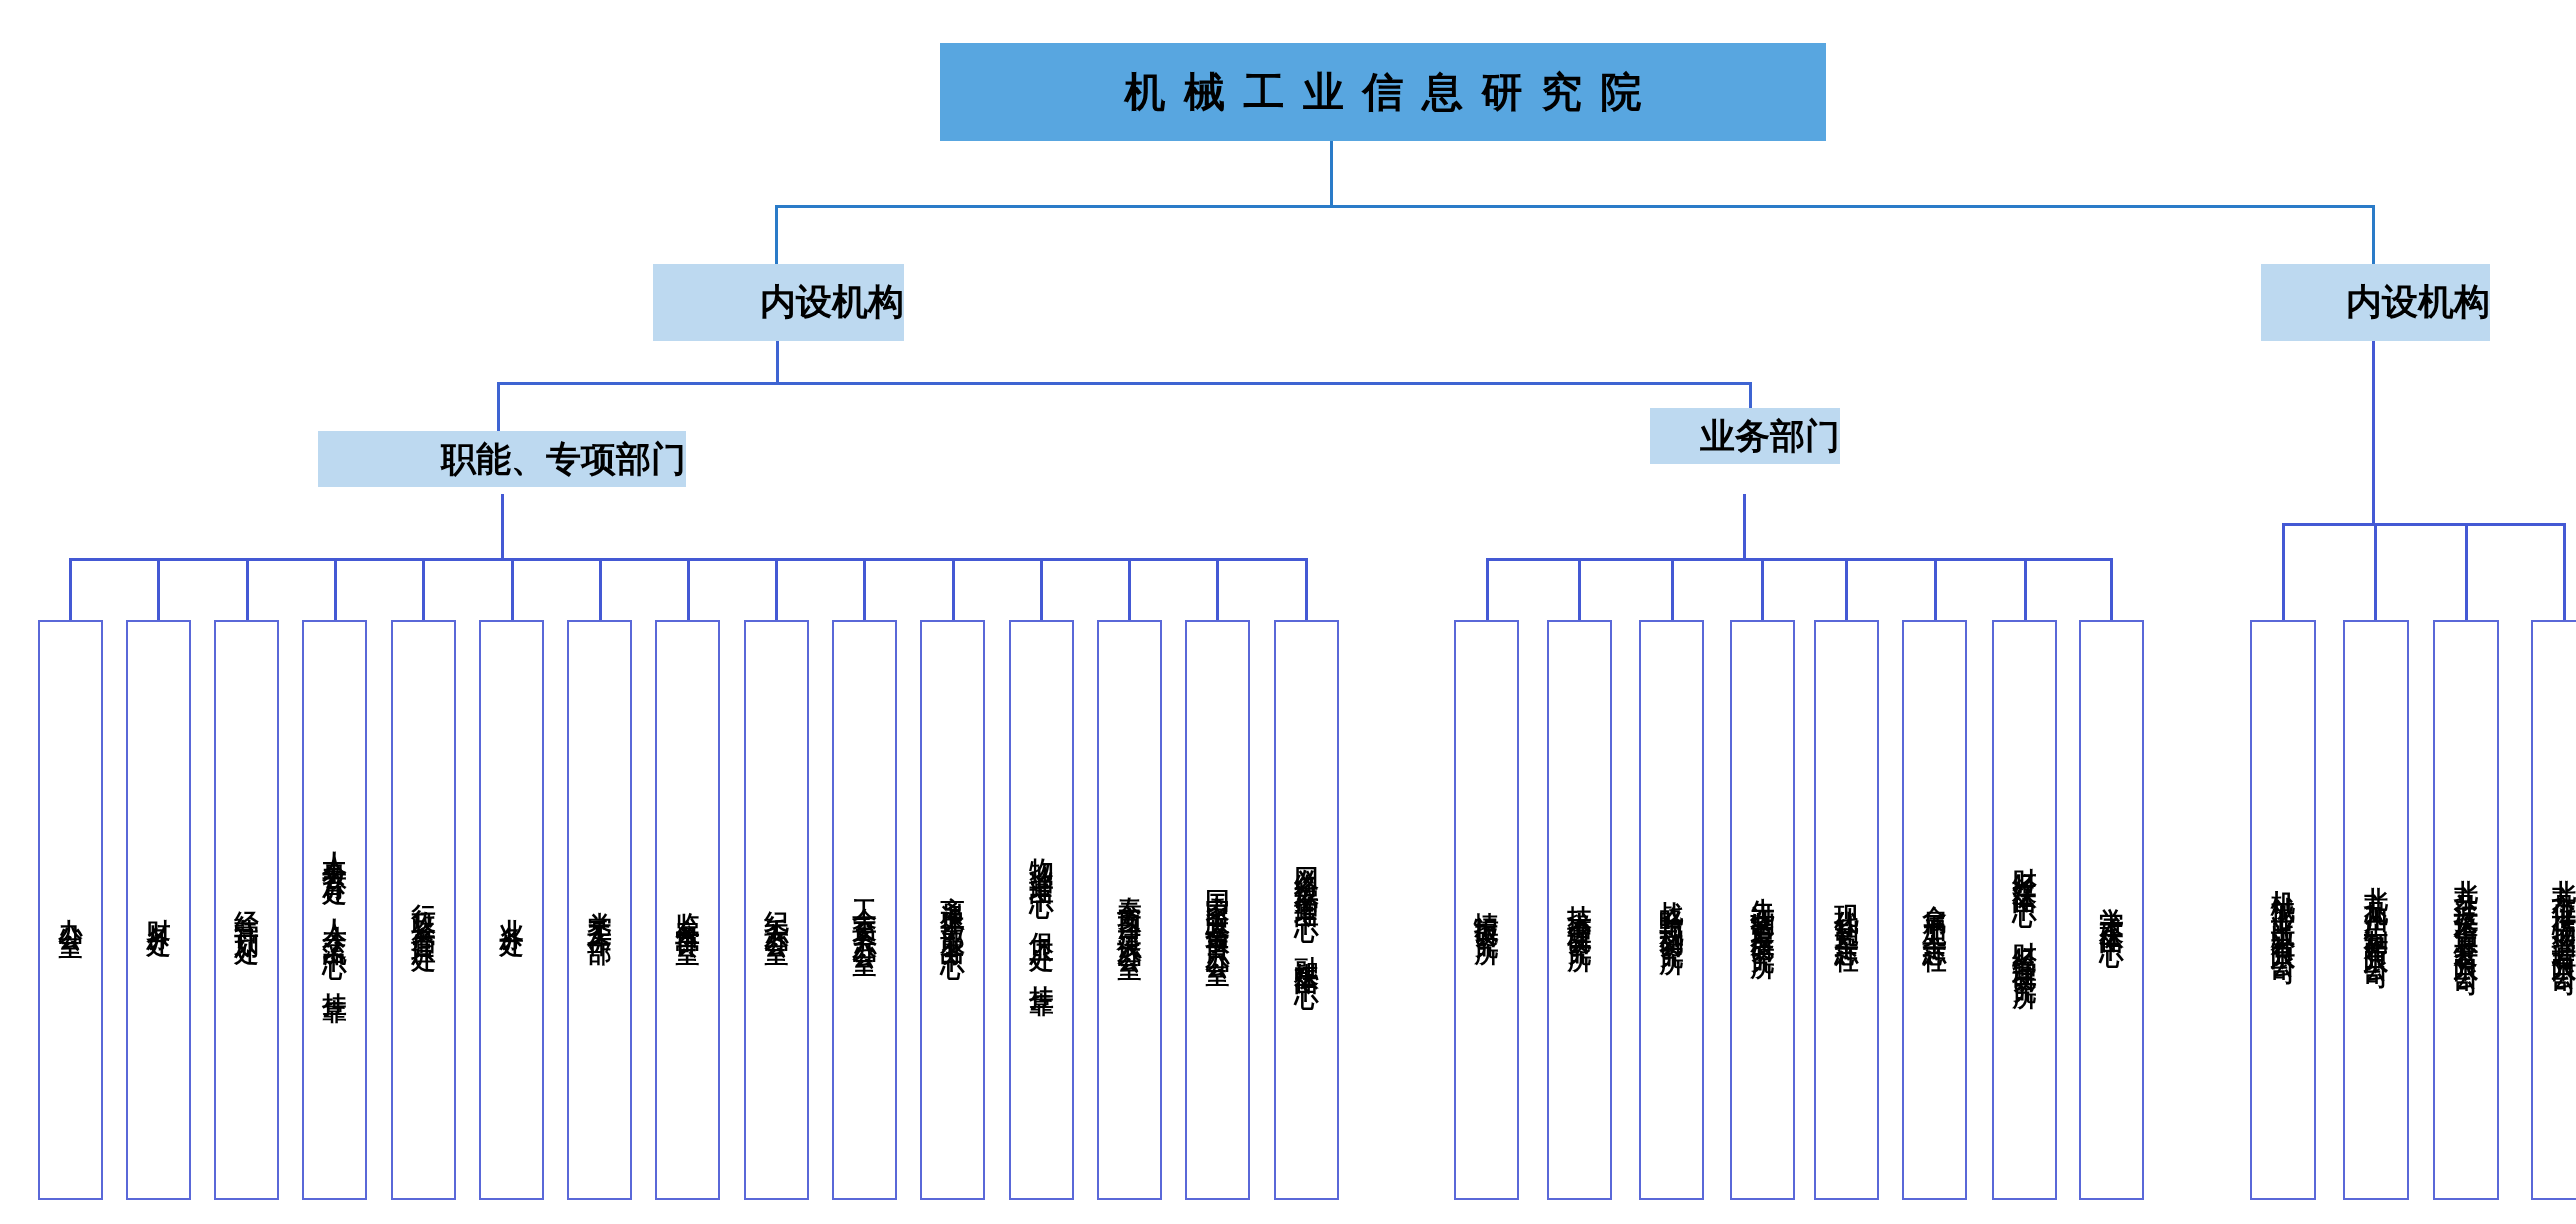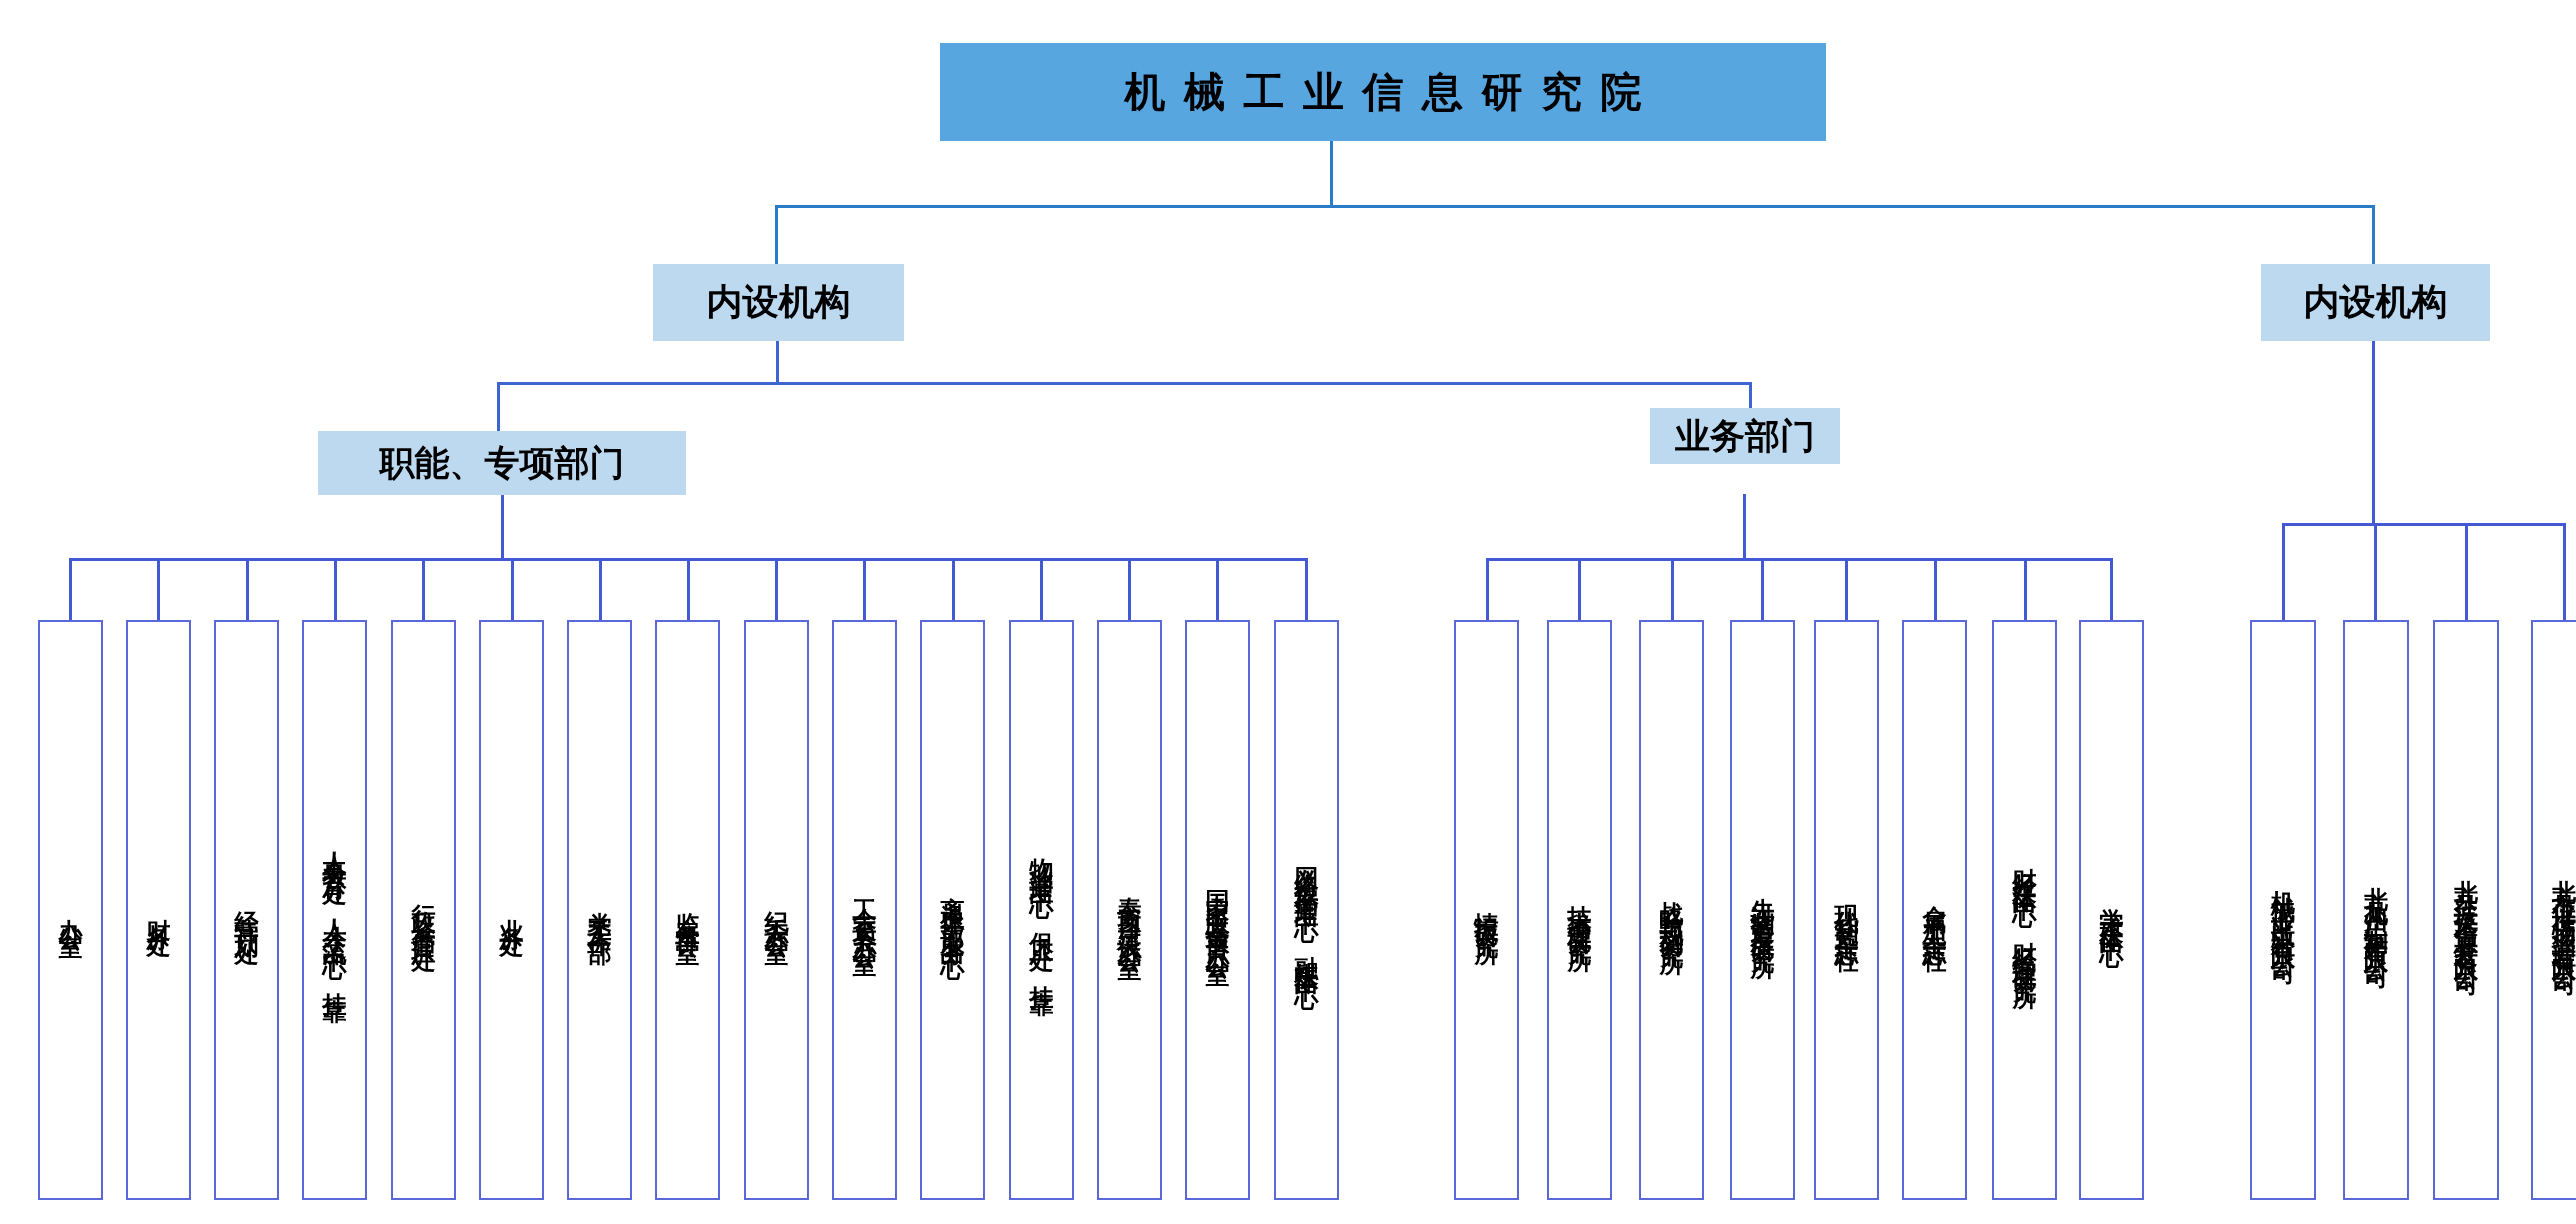--- a/index.html
+++ b/index.html
@@ -6,21 +6,21 @@
   body{font-family:"Liberation Sans","DejaVu Sans",sans-serif;}
   .canvas{position:relative;width:2633px;height:1224px;background:#ffffff;overflow:hidden;}
   .abs{position:absolute;}
   
   .lc1{background:#2A7BC8;}
   .lc2{background:#3E64D2;}
   .lc3{background:#4459D4;}
   
   .nodebox{position:absolute;display:flex;align-items:center;justify-content:center;color:#000;font-weight:700;box-sizing:border-box;text-align:center;}
   .root-box{background:#58A6E0;font-size:41px;letter-spacing:18.5px;text-indent:18.5px;}
-  .group-box{background:#BDD9F0;}
+  .group-box{background:#BDD9F0;justify-content:flex-end;}
   .lv2{font-size:36px;}
   .lv3{font-size:35px;}
   .leaf{position:absolute;top:620px;width:65px;height:580px;background:#ffffff;border:2.1px solid #5A68D8;box-sizing:border-box;display:flex;align-items:center;justify-content:center;}
   .vtext{writing-mode:vertical-rl;text-orientation:upright;font-size:24px;font-weight:700;letter-spacing:7.2px;line-height:1;color:#000;white-space:pre;}
 </style>
 </head>
 <body>
 
 <div class="canvas">
 
@@ -74,21 +74,21 @@
     <span>机械工业信息研究院</span>
   </div>
 
   <div class="nodebox group-box lv2" style="left:653px;top:264px;width:251px;height:77px;">
     <span>内设机构</span>
   </div>
   <div class="nodebox group-box lv2" style="left:2261px;top:264px;width:229px;height:77px;">
     <span>内设机构</span>
   </div>
 
-  <div class="nodebox group-box lv3" style="left:318px;top:431px;width:368px;height:64px;">
+  <div class="nodebox group-box lv3" style="left:318px;top:431px;width:368px;height:56px;">
     <span>职能、专项部门</span>
   </div>
   <div class="nodebox group-box lv3" style="left:1650px;top:408px;width:190px;height:56px;">
     <span>业务部门</span>
   </div>
 
   <div class="leaf" style="left:38px;">
       <span class="vtext">办公室</span>
     </div>
   <div class="leaf" style="left:126px;">

